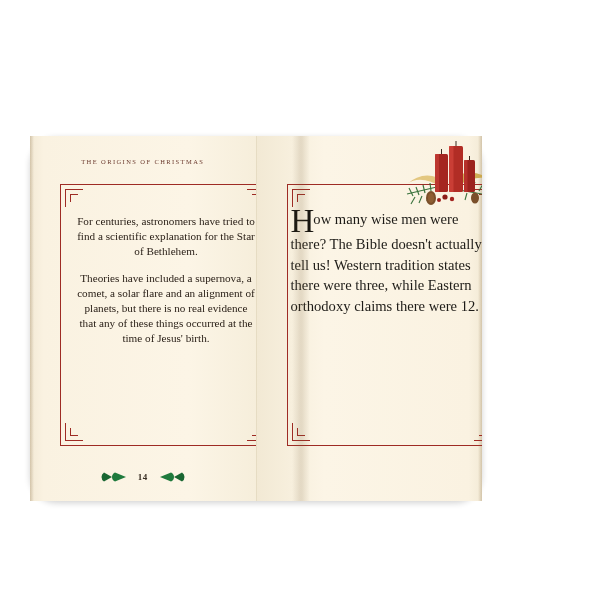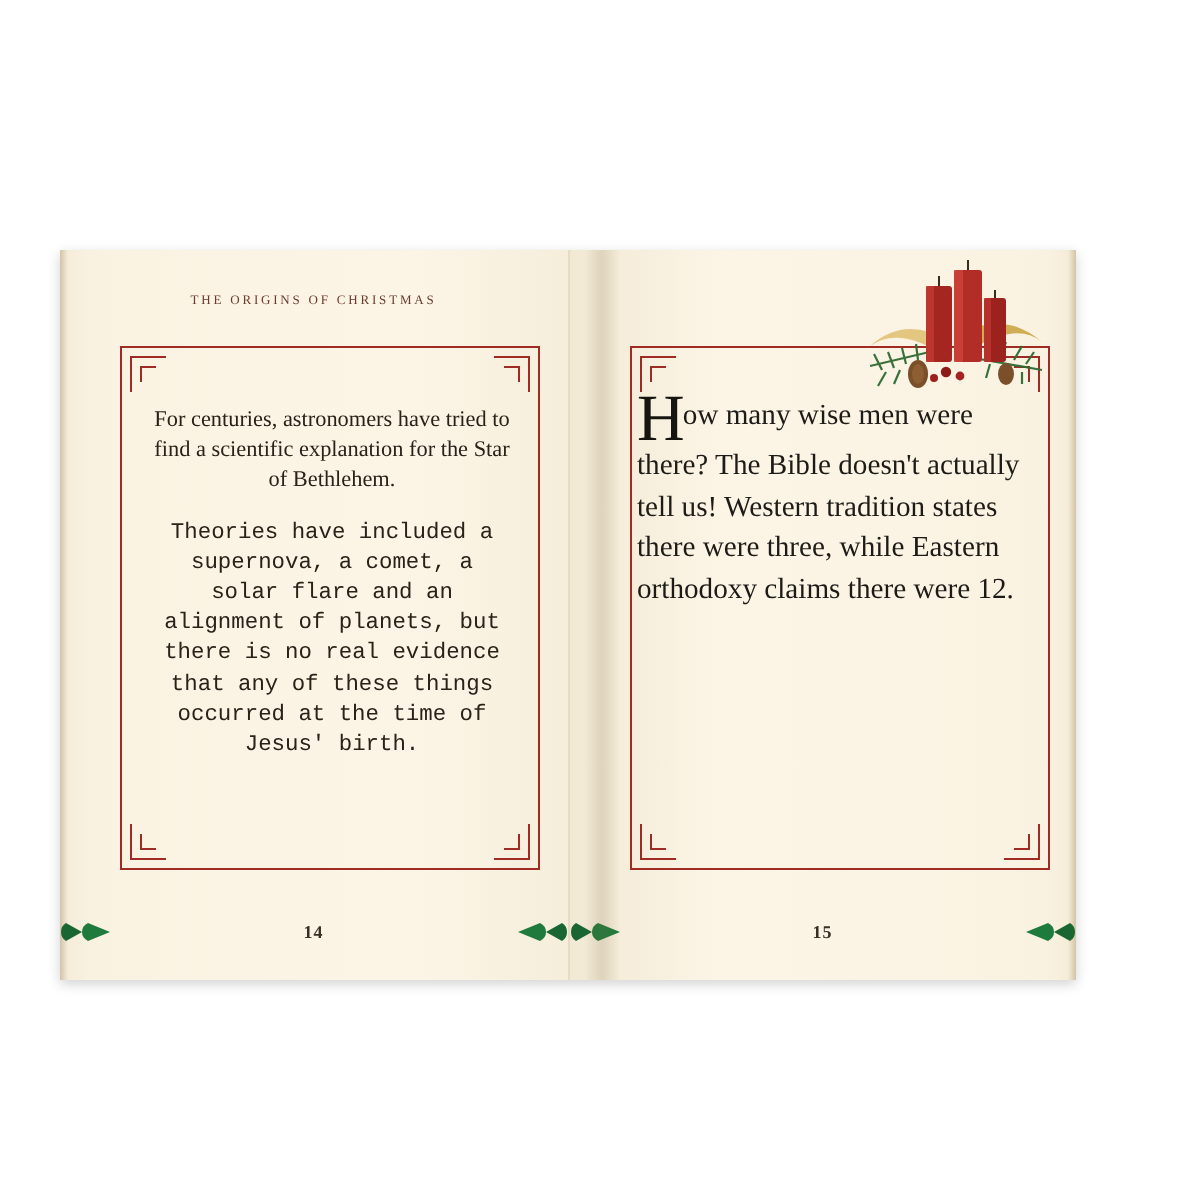--- a/index.html
+++ b/index.html
@@ -16,25 +16,26 @@
     left: 0;
     top: 0;
     width: 600px;
     height: 600px;
     background: #ffffff;
   }
 
   .spread {
     position: absolute;
     left: 30px;
-    top: 125px;
-    width: 508px;
+    top: 136px;
+    width: 452px;
     height: 365px;
     display: flex;
     box-shadow: 0 2px 6px rgba(0,0,0,0.18);
+    border-radius: 27px;
   }
 
   .page {
     position: relative;
     width: 270px;
     height: 365px;
     background: #fbf3e2;
     overflow: hidden;
   }
 
@@ -110,21 +111,21 @@
     position: absolute;
     left: 46px;
     top: 78px;
     width: 180px;
     text-align: center;
     font-size: 11.2px;
     line-height: 15.2px;
     color: #2b2119;
   }
   .body-text p { margin: 0 0 11px 0; }
-  .body-text p:last-child { margin-bottom: 0; font-family: Liberation Mono, monospace; }
+  .body-text p:last-child { margin-bottom: 0; }
 
   
   .display-text {
     position: absolute;
     left: 34px;
     top: 72px;
     width: 204px;
     text-align: left;
     font-size: 14.6px;
     line-height: 20.5px;
@@ -140,21 +141,21 @@
   }
 
   
   .folio {
     position: absolute;
     bottom: 18px;
     left: 0;
     width: 100%;
     display: flex;
     align-items: center;
-    justify-content: space-between;
+    justify-content: center;
     gap: 11px;
     font-weight: bold;
   }
   .folio-num {
     font-size: 9px;
     color: #3a2f24;
     letter-spacing: 0.5px;
   }
   .holly { display: block; }
 
@@ -282,28 +283,17 @@
           </div>
         <div class="corner br">
             <div class="corner-in br"></div>
           </div>
       </div>
 
       <div class="display-text">
         <span class="dropcap">H</span><span>ow many wise men were there? The Bible doesn't actually tell us! Western tradition states there were three, while Eastern orthodoxy claims there were 12.</span>
       </div>
 
-      <div class="folio">
-        <svg class="holly" width="26" height="12" viewBox="0 0 26 12">
-          <path d="M25 6 L14 1.5 Q11 3 11 6 Q11 9 14 10.5 Z" fill="#1f7a3d"></path>
-          <path d="M11 6 L3 1.5 Q0.5 3 0.5 6 Q0.5 9 3 10.5 Z" fill="#196632"></path>
-        </svg>
-        <span class="folio-num">15</span>
-        <svg class="holly" width="26" height="12" viewBox="0 0 26 12">
-          <path d="M1 6 L12 1.5 Q15 3 15 6 Q15 9 12 10.5 Z" fill="#1f7a3d"></path>
-          <path d="M15 6 L23 1.5 Q25.5 3 25.5 6 Q25.5 9 23 10.5 Z" fill="#196632"></path>
-        </svg>
-      </div>
     </div>
 
     <div class="gutter"></div>
   </div>
 </div>
 
 </body></html>

